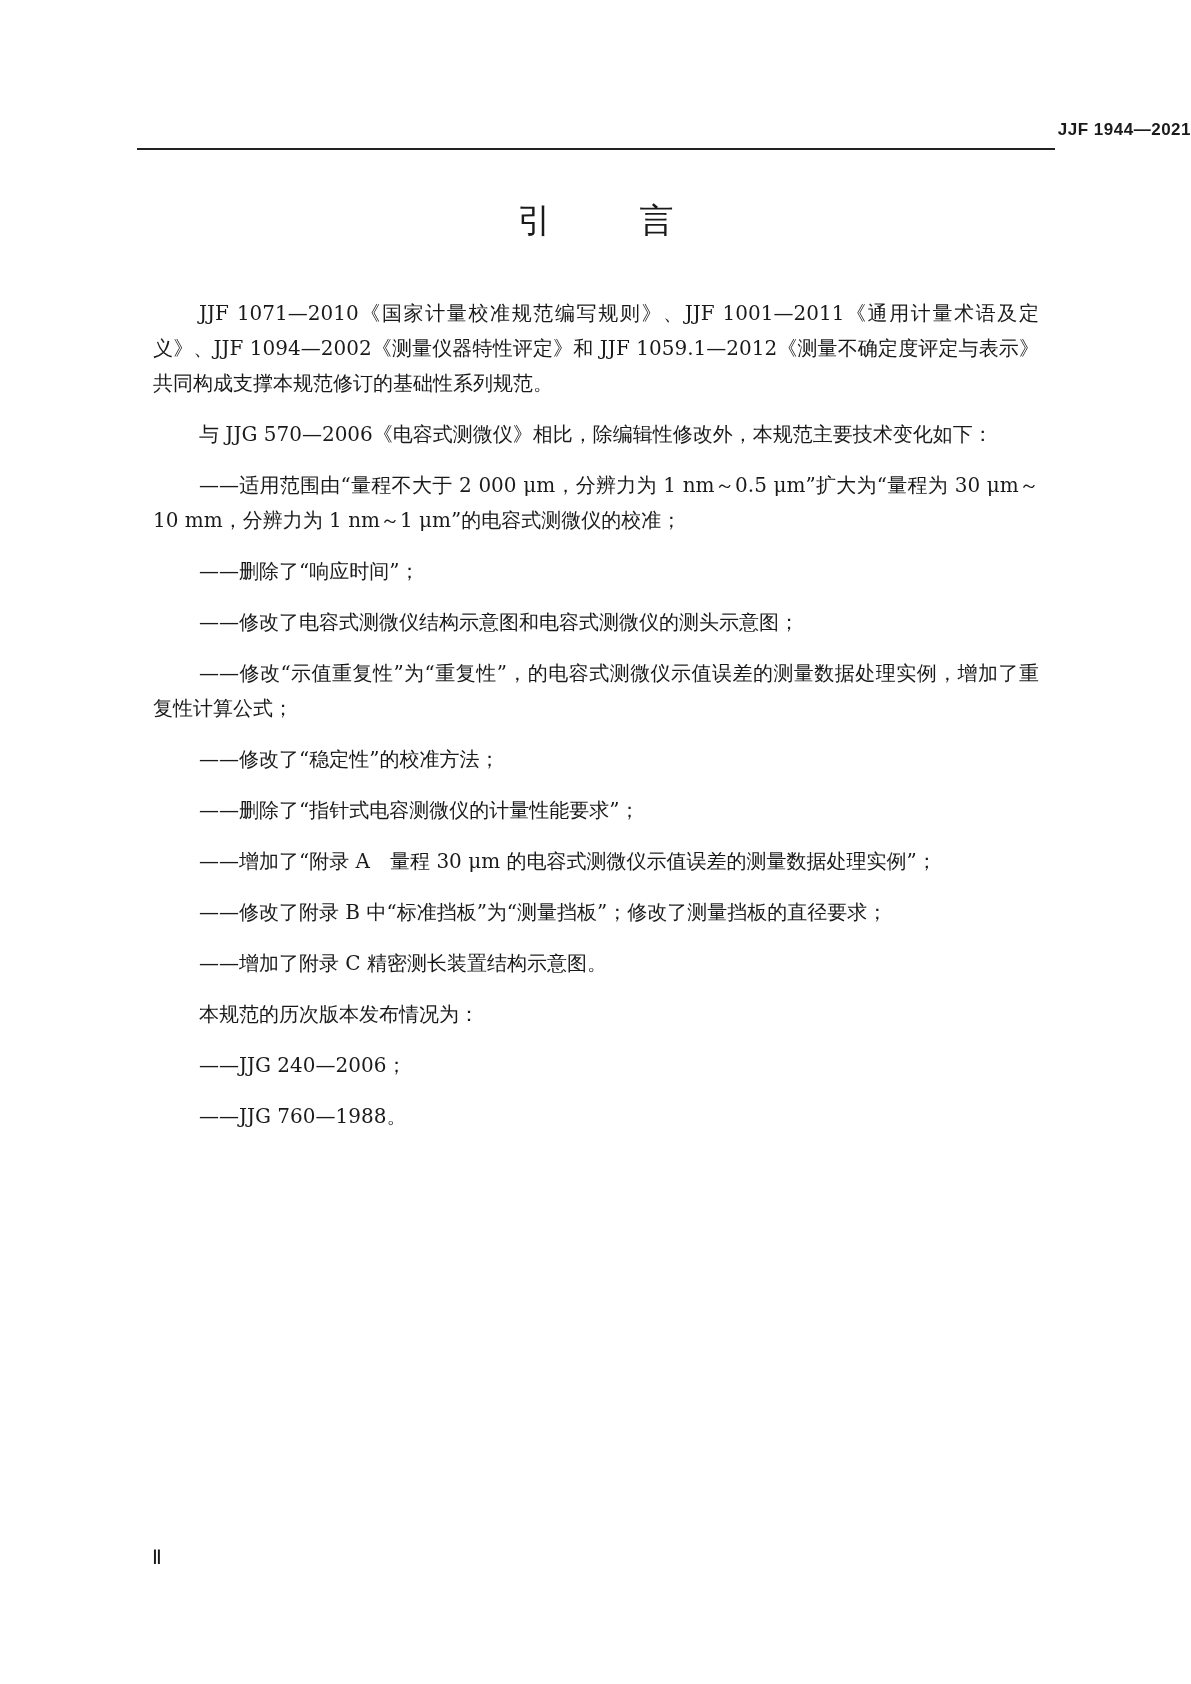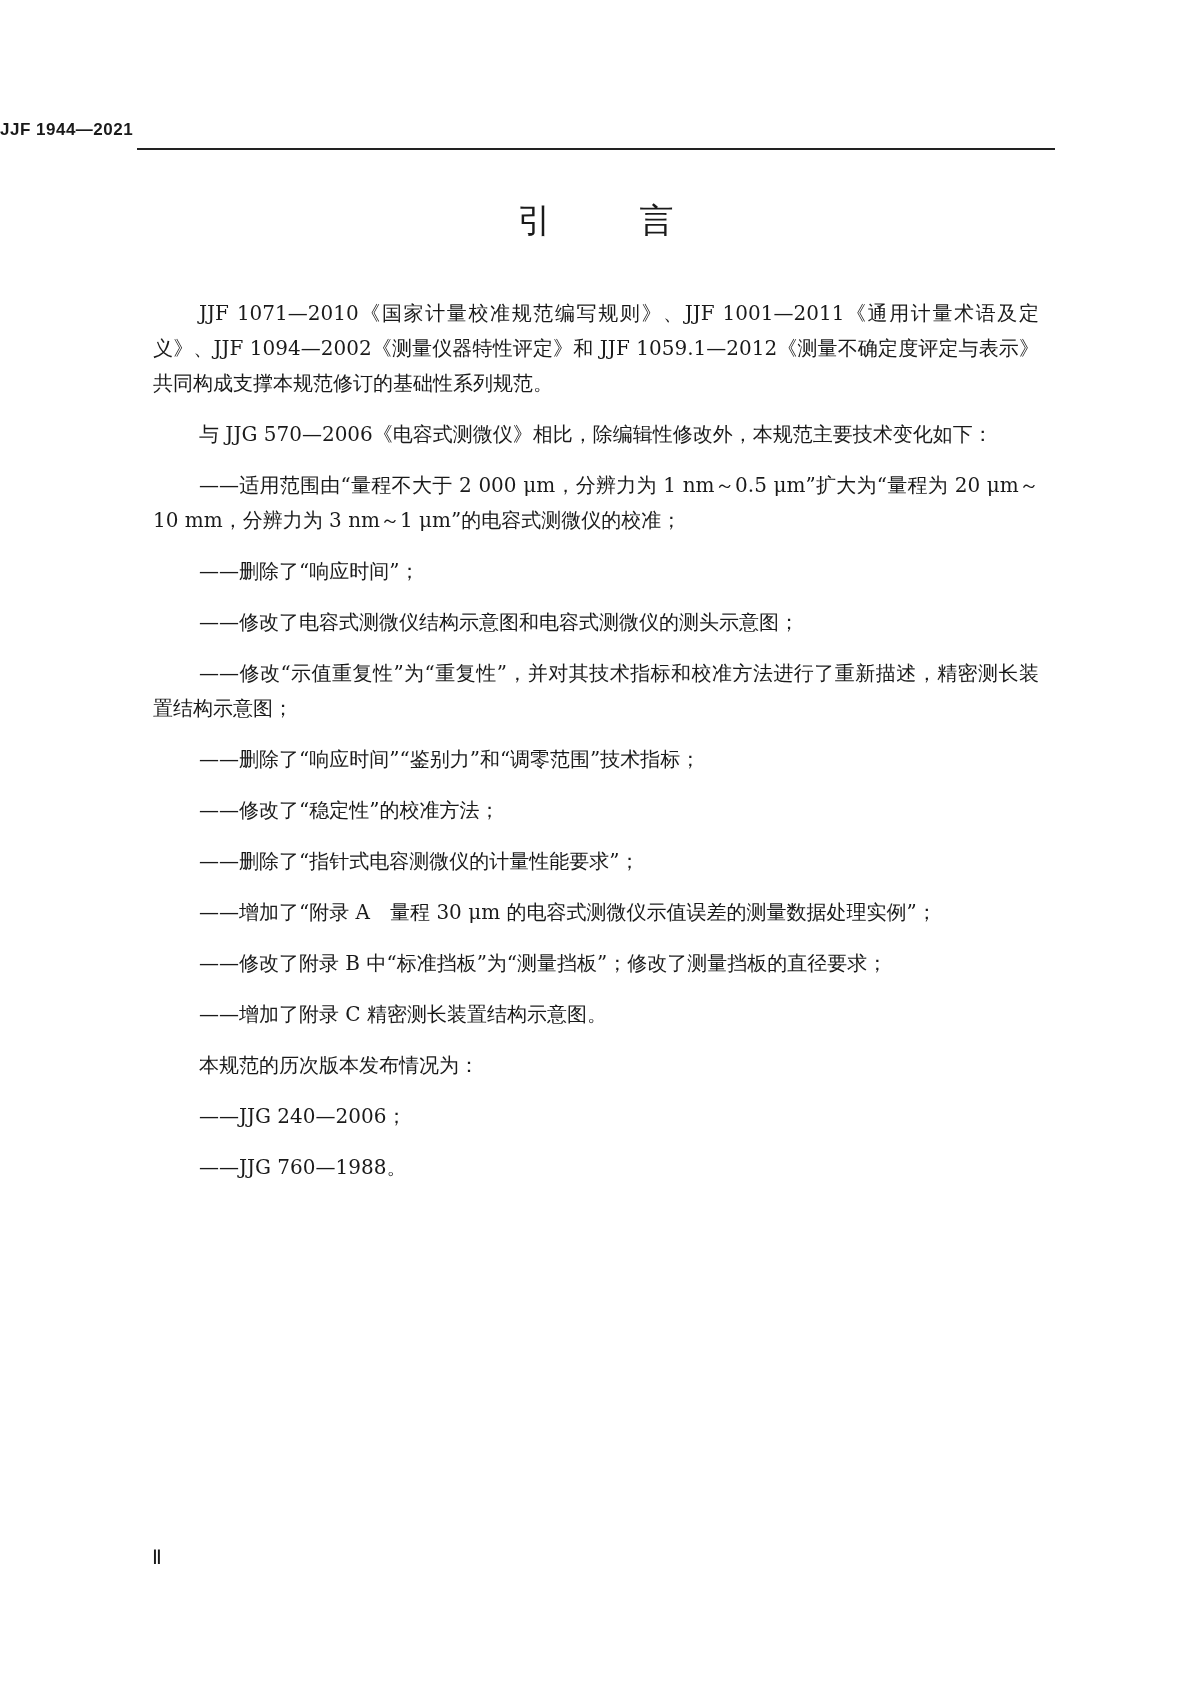--- a/index.html
+++ b/index.html
@@ -3,21 +3,21 @@
   <meta charset="utf-8">
   <style>
     html, body { margin: 0; padding: 0; background: #ffffff; }
     body {
       width: 1191px; height: 1684px; position: relative; overflow: hidden;
       font-family: "DejaVu Serif", "Liberation Serif", serif;
       color: #1a1a1a;
     }
     .header-code {
       position: absolute; top: 120px; left: 0; width: 1191px;
-      text-align: left; font-family: "Liberation Sans", sans-serif;
+      text-align: right; font-family: "Liberation Sans", sans-serif;
       font-size: 17px; font-weight: bold; letter-spacing: 0.5px;
     }
     .header-rule {
       position: absolute; top: 148px; left: 137px; width: 918px;
       height: 2px; background: #222;
     }
     .title {
       position: absolute; top: 198px; left: 0; width: 1191px;
       text-align: center; font-family: "DejaVu Sans", sans-serif;
       font-size: 34px; letter-spacing: 88px; text-indent: 88px;
@@ -36,25 +36,24 @@
 <body>
 
 <div class="header-code">JJF 1944—2021</div>
 <div class="header-rule"></div>
 
 <div class="title">引言</div>
 
 <div class="body-text">
   <p class="para">JJF 1071—2010《国家计量校准规范编写规则》、JJF 1001—2011《通用计量术语及定义》、JJF 1094—2002《测量仪器特性评定》和 JJF 1059.1—2012《测量不确定度评定与表示》共同构成支撑本规范修订的基础性系列规范。</p>
   <p class="para">与 JJG 570—2006《电容式测微仪》相比，除编辑性修改外，本规范主要技术变化如下：</p>
-  <p class="para">——适用范围由“量程不大于 2 000 μm，分辨力为 1 nm～0.5 μm”扩大为“量程为 20 μm～10 mm，分辨力为 3 nm～1 μm”的电容式测微仪的校准；</p>
+  <p class="para">——适用范围由“量程不大于 2 000 μm，分辨力为 1 nm～0.5 μm”扩大为“量程为 30 μm～10 mm，分辨力为 1 nm～1 μm”的电容式测微仪的校准；</p>
   <p class="para">——删除了“响应时间”；</p>
   <p class="para">——修改了电容式测微仪结构示意图和电容式测微仪的测头示意图；</p>
-  <p class="para">——修改“示值重复性”为“重复性”，并对其技术指标和校准方法进行了重新描述，精密测长装置结构示意图；</p>
-  <p class="para">——删除了“响应时间”“鉴别力”和“调零范围”技术指标；</p>
+  <p class="para">——修改“示值重复性”为“重复性”，的电容式测微仪示值误差的测量数据处理实例，增加了重复性计算公式；</p>
   <p class="para">——修改了“稳定性”的校准方法；</p>
   <p class="para">——删除了“指针式电容测微仪的计量性能要求”；</p>
   <p class="para">——增加了“附录 A　量程 30 μm 的电容式测微仪示值误差的测量数据处理实例”；</p>
   <p class="para">——修改了附录 B 中“标准挡板”为“测量挡板”；修改了测量挡板的直径要求；</p>
   <p class="para">——增加了附录 C 精密测长装置结构示意图。</p>
   <p class="para">本规范的历次版本发布情况为：</p>
   <p class="para">——JJG 240—2006；</p>
   <p class="para">——JJG 760—1988。</p>
 </div>
 

